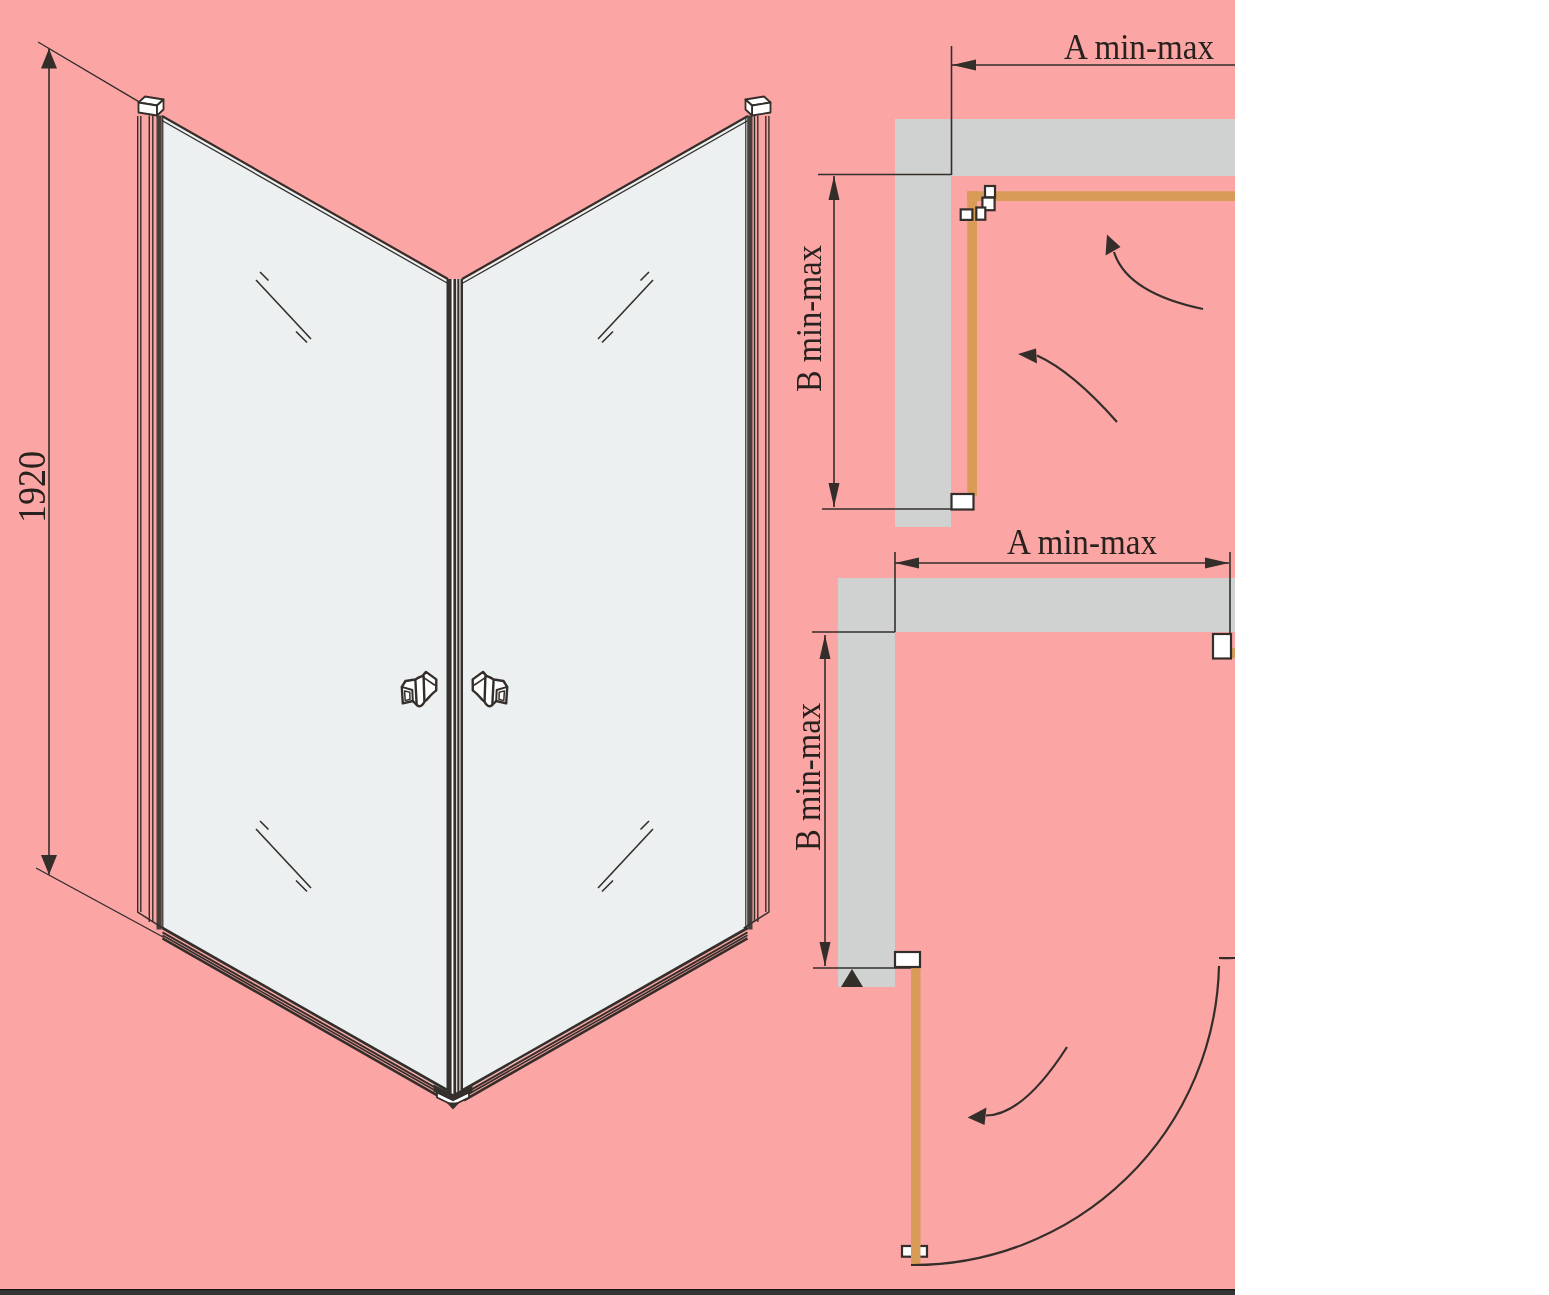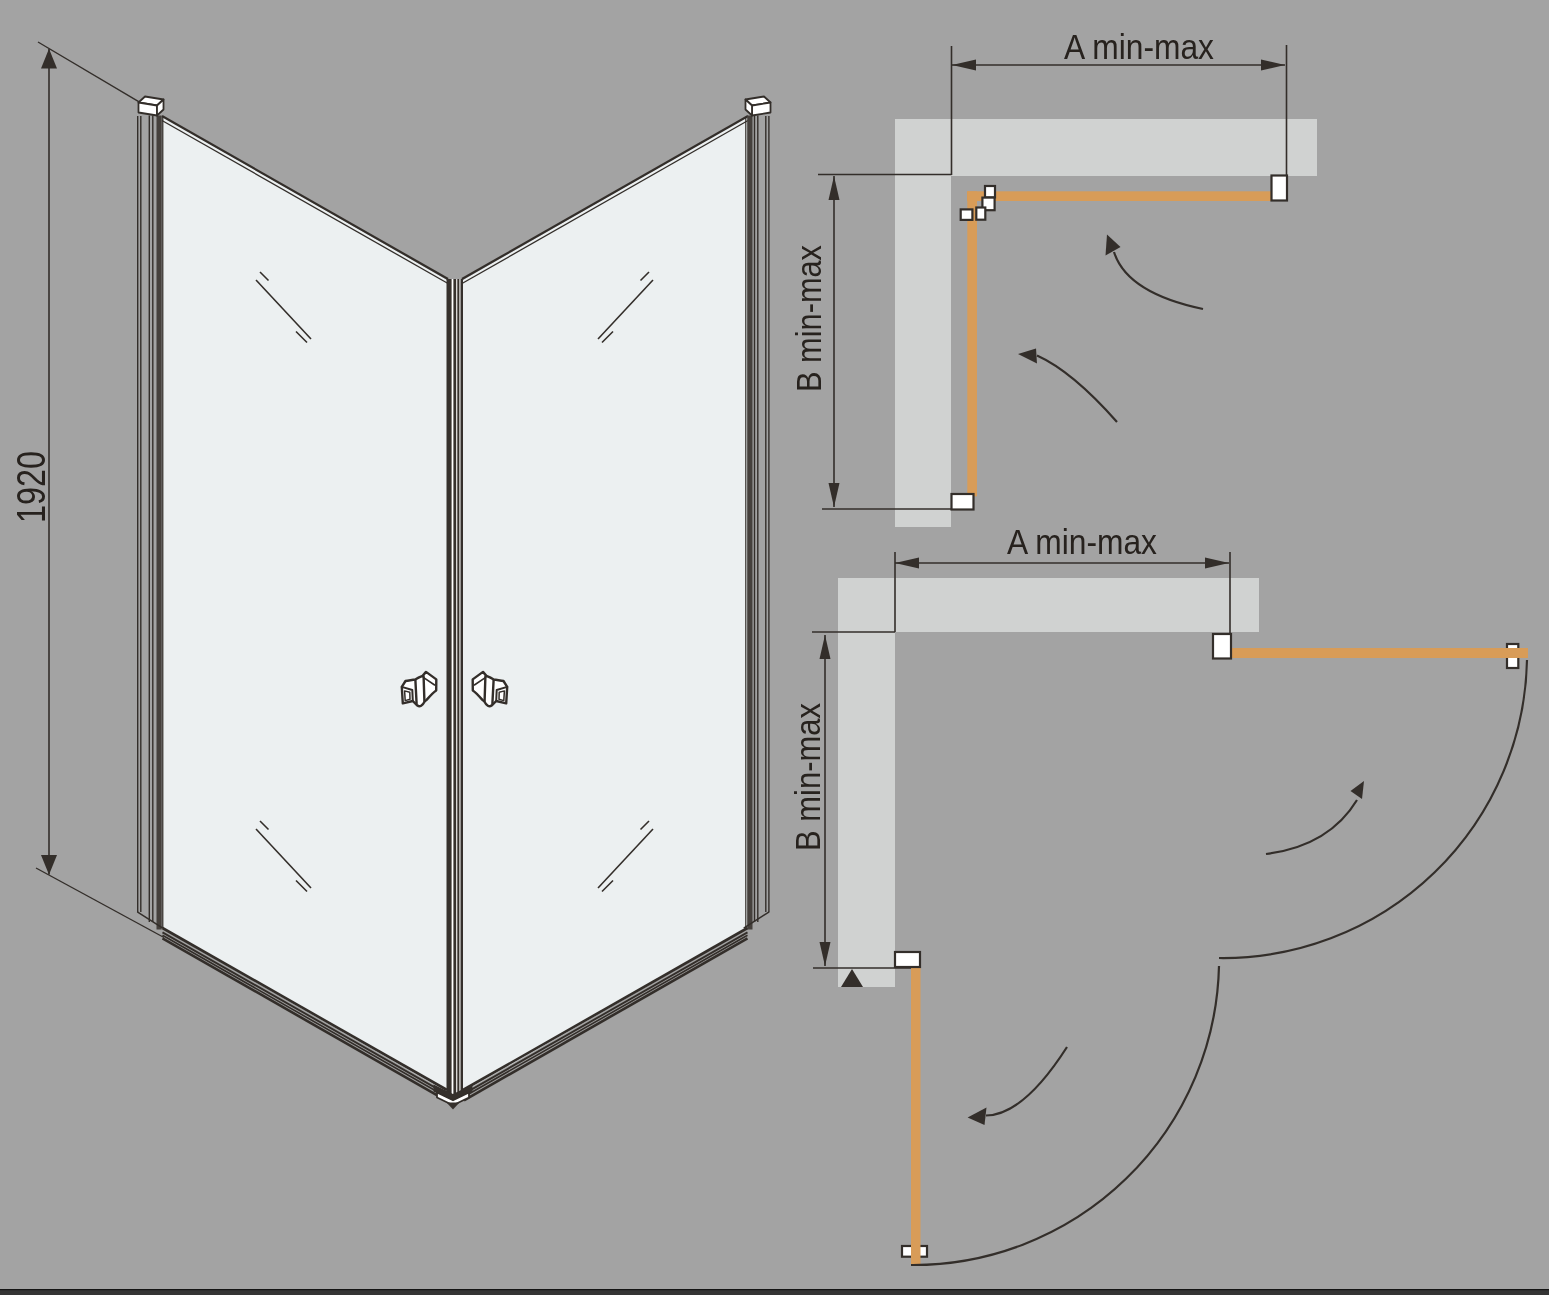--- a/index.html
+++ b/index.html
@@ -1,17 +1,17 @@
 <!DOCTYPE html>
 <html><head>
 <meta charset="utf-8">
 <style>
 html,body{margin:0;padding:0;background:#ffffff;}
-#page{position:relative;width:1549px;height:1295px;background:#a3a3a3;overflow:hidden;
-font-family:Liberation Sans, sans-serif;}
+#page{position:relative;width:1235px;height:1295px;background:#fca5a5;overflow:hidden;
+font-family:Liberation Serif, serif;}
 svg{position:absolute;left:0;top:0;}
 </style>
 </head>
 <body>
 <div id="page">
 <svg width="1549" height="1295" viewBox="0 0 1549 1295">
 <defs>
 <g id="shine">
   <line x1="598" y1="339" x2="653" y2="280"></line>
   <line x1="640.5" y1="280.5" x2="649" y2="272"></line>

